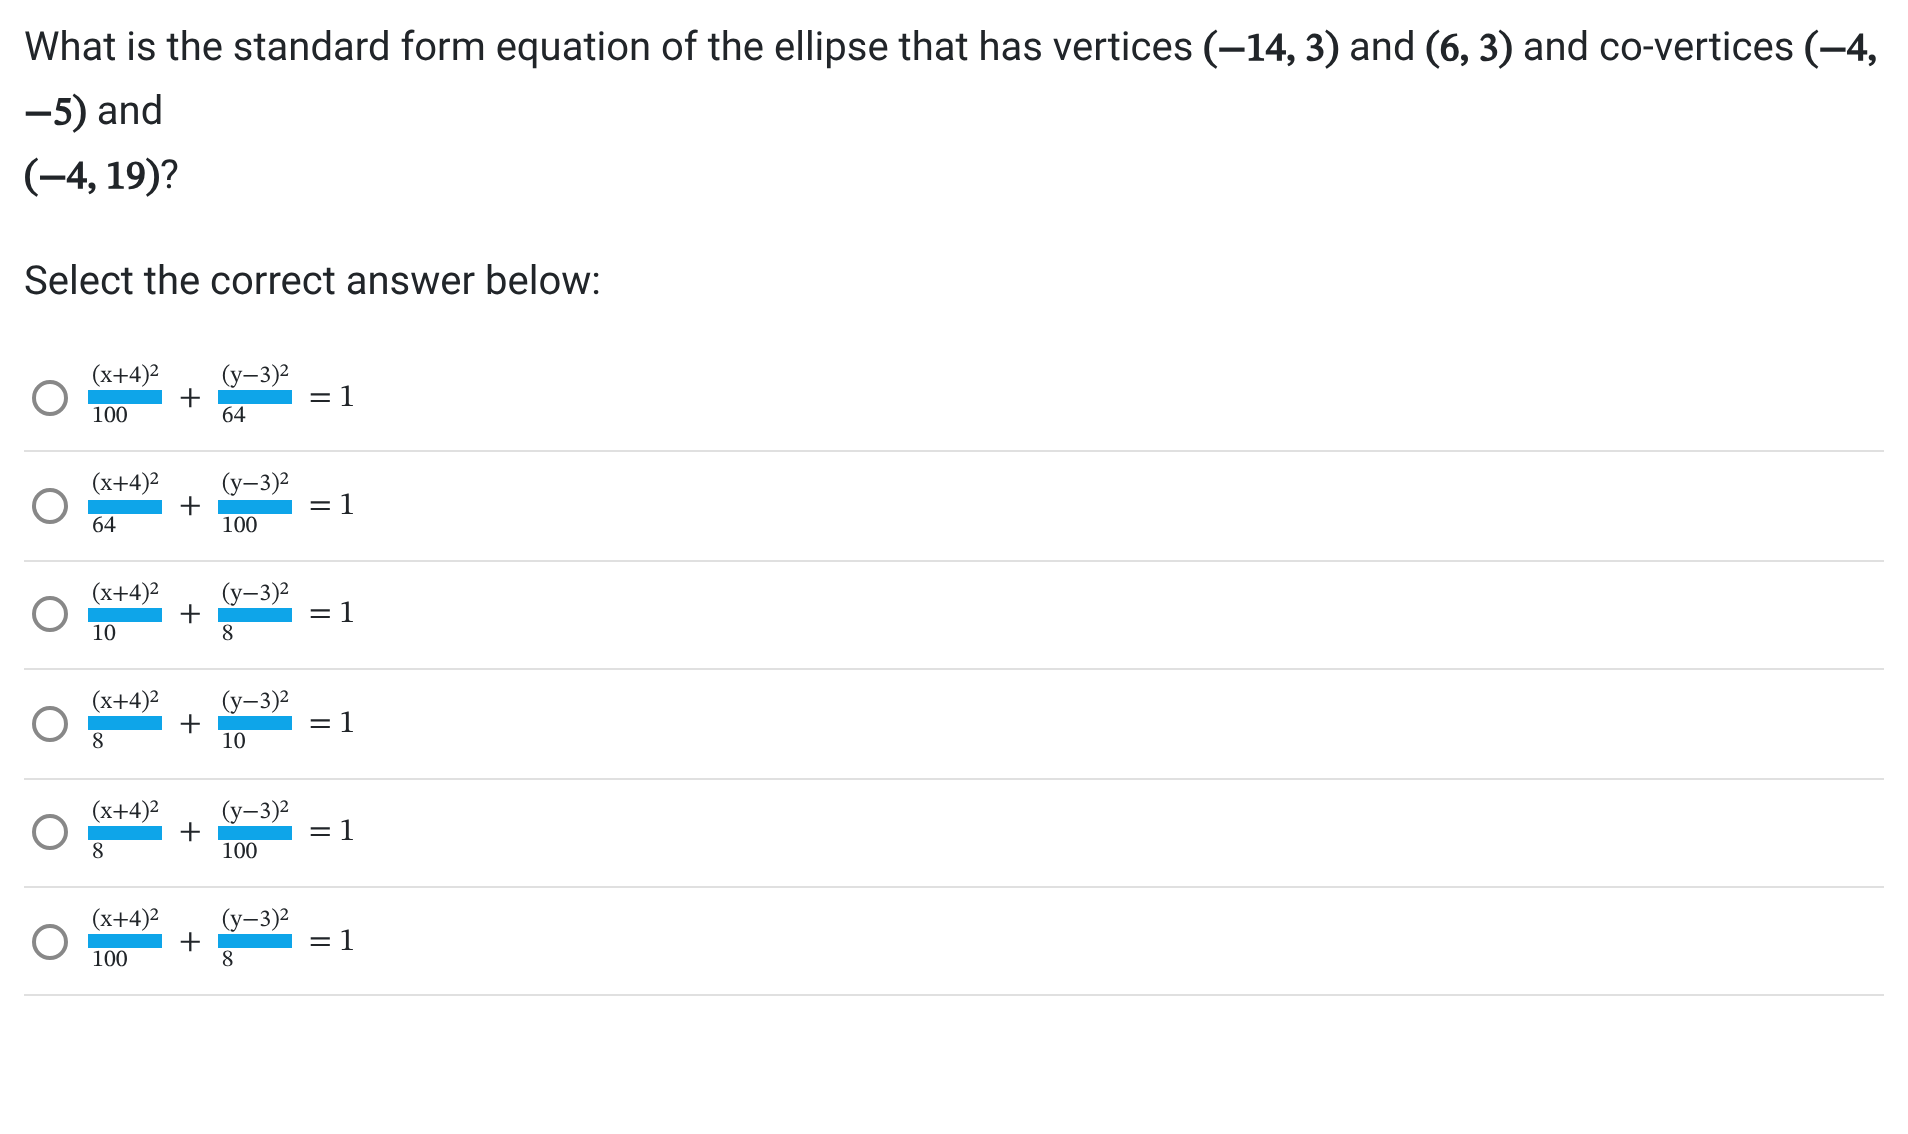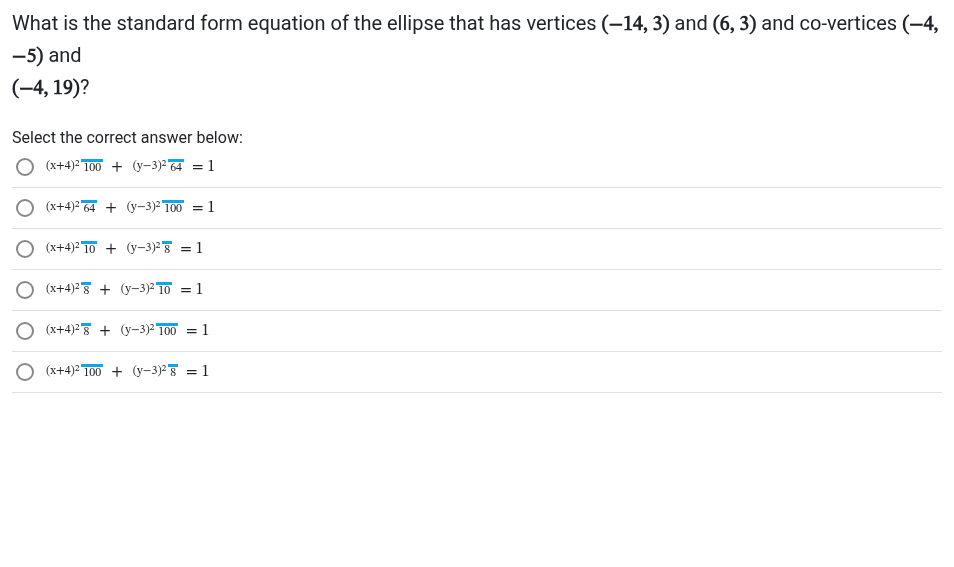--- a/index.html
+++ b/index.html
@@ -14,21 +14,22 @@
       background: #ffffff;
       padding: 8px 12px;
       width: 954px;
     }
     .question-text {
       font-size: 20px;
       line-height: 1.5;
       margin-bottom: 24px;
     }
     .prompt {
-      font-size: 16px;
+      font-size: 20px;
+      margin-bottom: 20px;
     }
     .option-row {
       display: flex;
       align-items: center;
       padding: 10px 4px;
       border-bottom: 1px solid #e0e0e0;
       gap: 10px;
     }
     .radio {
       appearance: none;
@@ -41,33 +42,33 @@
     }
     .math {
       font-family: "Cambria Math", "STIX Two Math", "Latin Modern Math", serif;
       display: flex;
       align-items: center;
       gap: 6px;
       font-size: 15px;
     }
     .frac {
       display: inline-flex;
+      flex-direction: column;
       align-items: center;
       vertical-align: middle;
       font-size: 12px;
       line-height: 1.1;
     }
     .frac .num {
       padding: 0 2px;
     }
     .frac .den {
-      border-top: 3px solid #0ea5e9;
+      border-top: 7px solid #0ea5e9;
       padding: 0 2px;
       width: 100%;
-      text-align: center;
     }
     .op {
       margin: 0 2px;
       font-size: 16px;
     }
     .inline-math {
       font-family: "Cambria Math", "STIX Two Math", "Latin Modern Math", serif;
       font-weight: bold;
     }
   </style>

